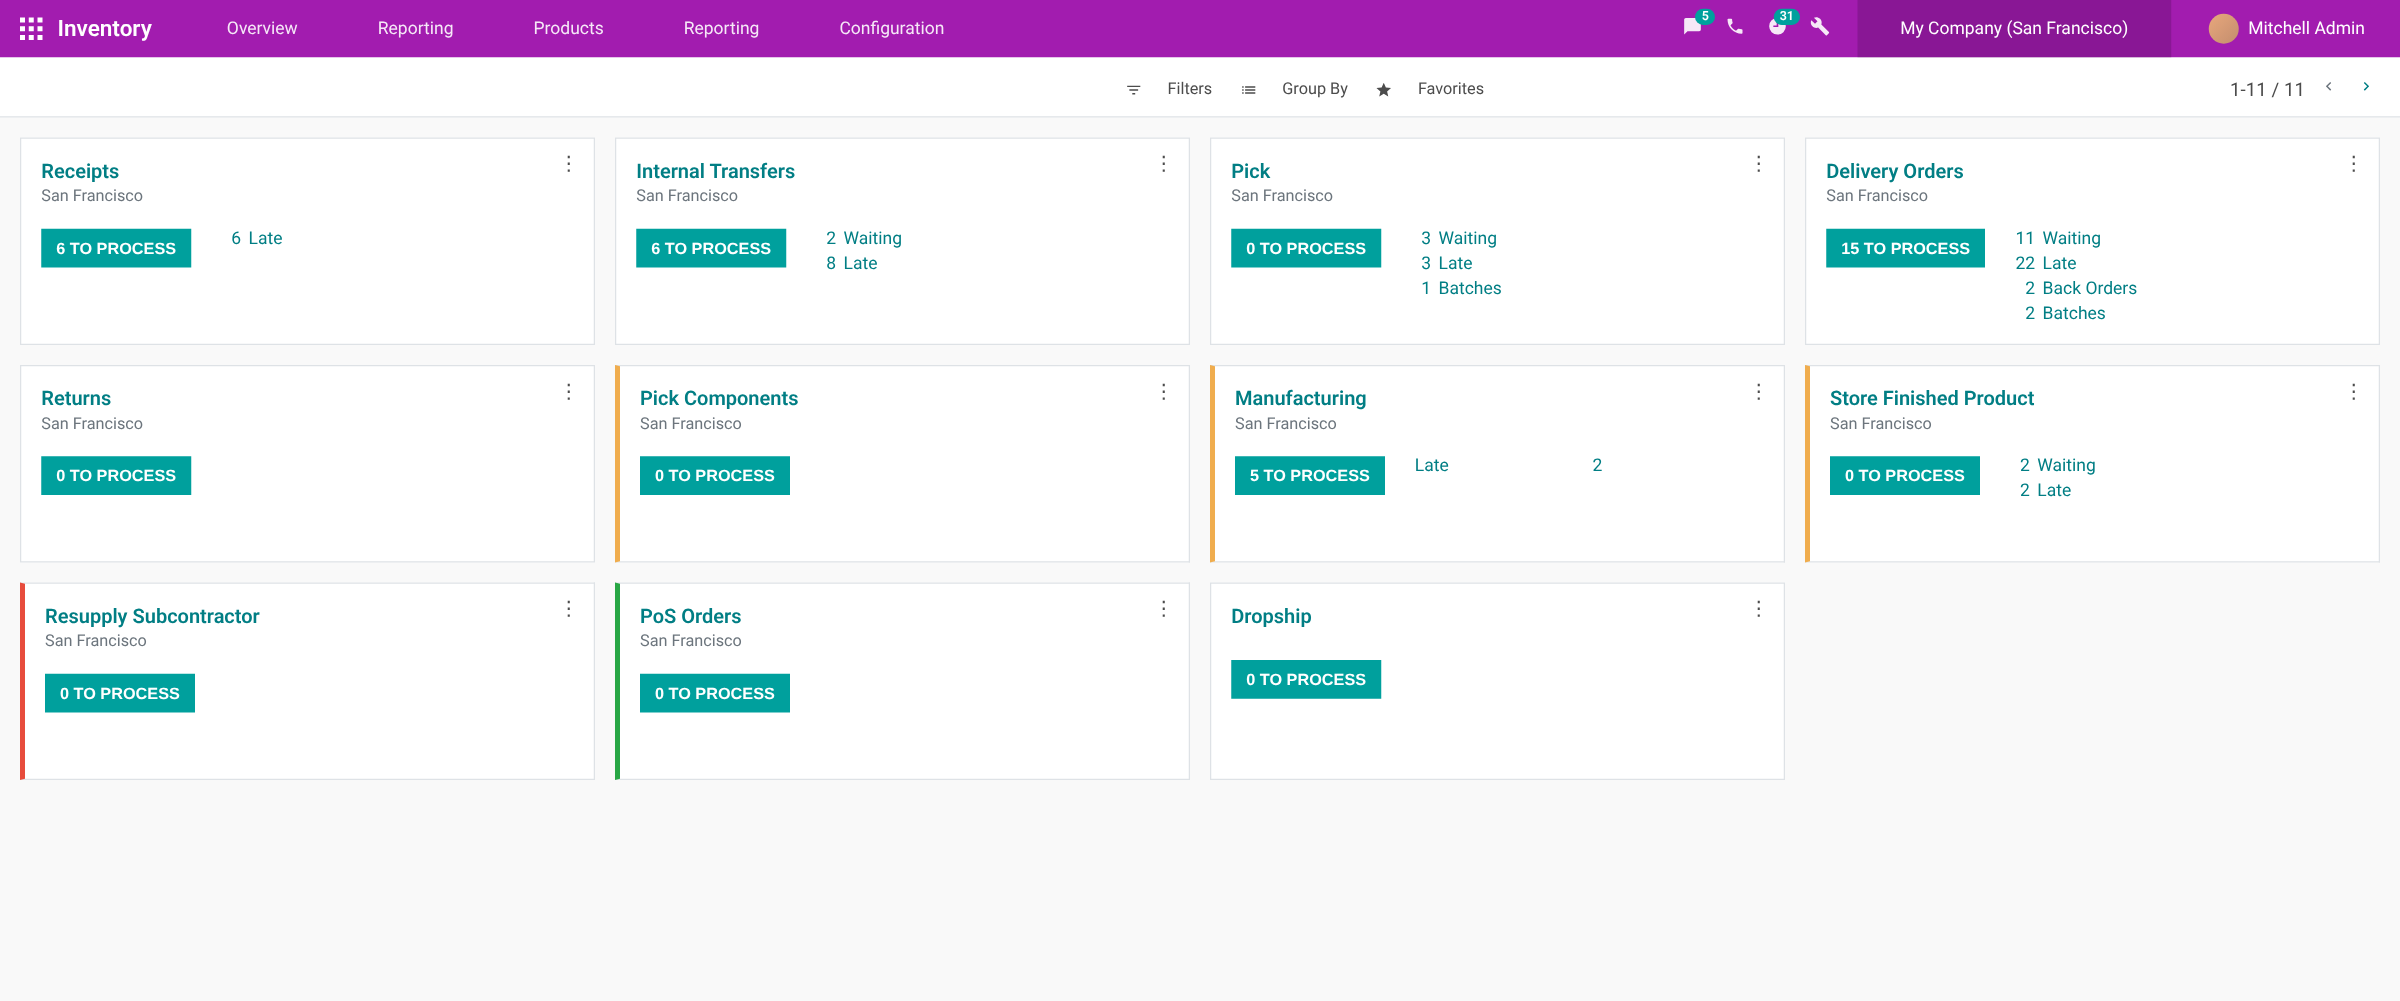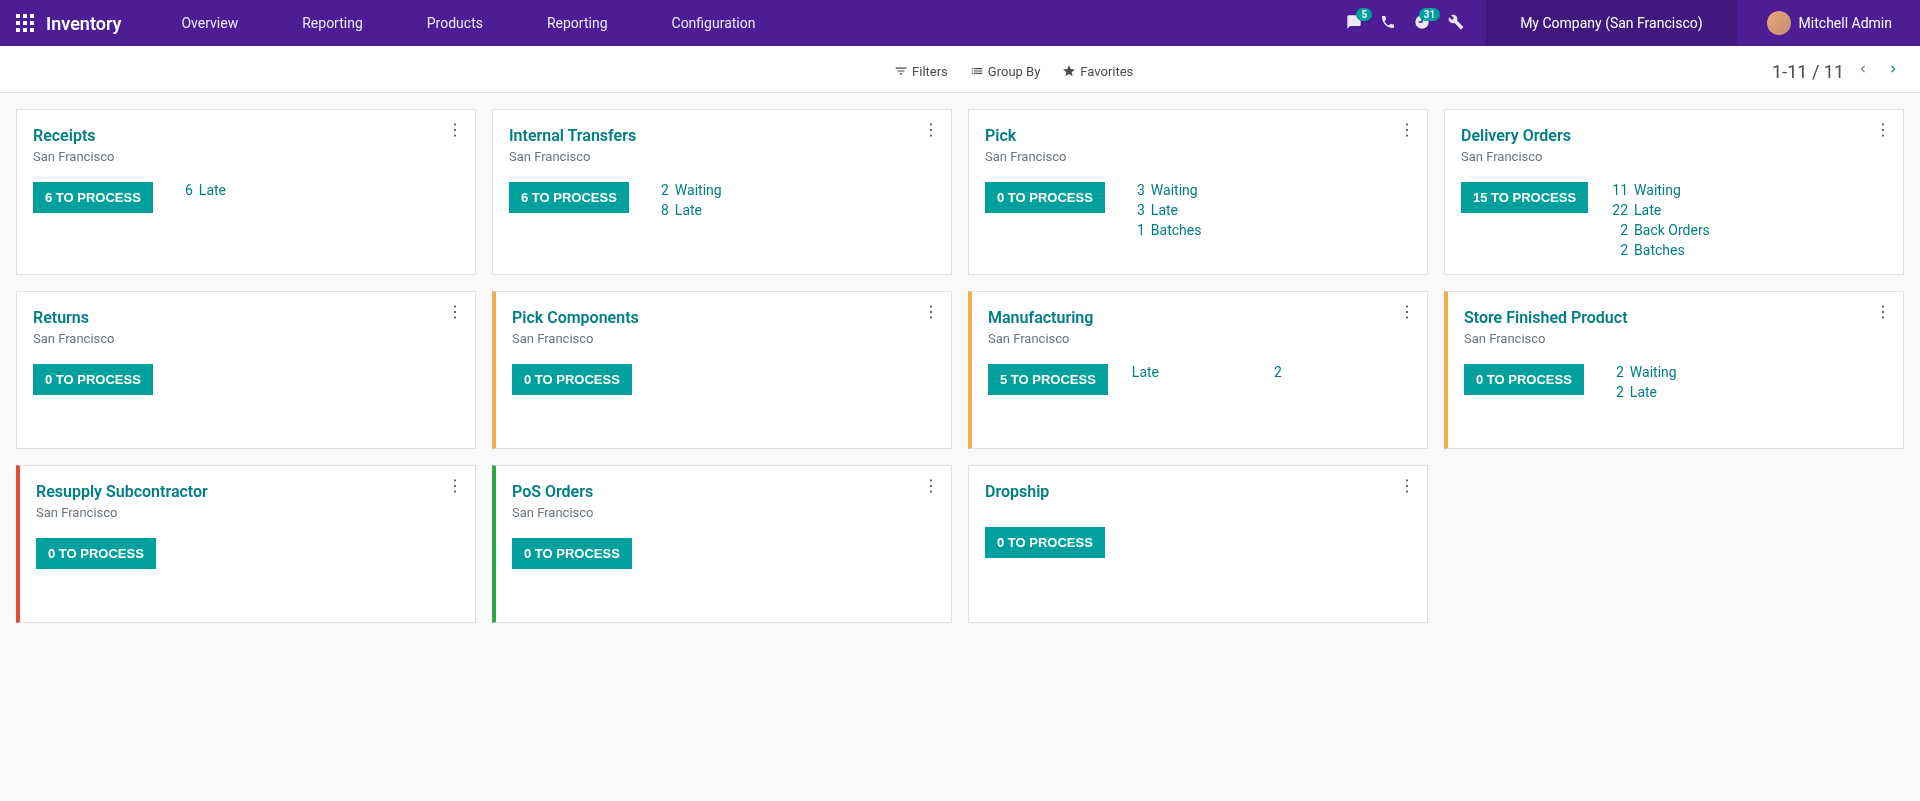--- a/index.html
+++ b/index.html
@@ -1,19 +1,19 @@
 <!DOCTYPE html>
 <html><head>
 <meta charset="utf-8">
 <style>
 * { box-sizing: border-box; margin: 0; padding: 0; }
 body { font-family: -apple-system, BlinkMacSystemFont, "Segoe UI", Roboto, "Helvetica Neue", Arial, sans-serif; font-size: 14px; color: #4c4c4c; background: #f9f9f9; }
 
 
-.topnav { background: #4c1d95; color: #fff; height: 46px; display: flex; align-items: center; padding: 0 16px; justify-content: center; }
+.topnav { background: #a21caf; color: #fff; height: 46px; display: flex; align-items: center; padding: 0 16px; justify-content: center; }
 .apps-icon { width: 18px; height: 18px; display: grid; grid-template-columns: repeat(3, 4px); grid-template-rows: repeat(3, 4px); gap: 3px; margin-right: 12px; cursor: pointer; }
 .apps-icon span { background: #fff; }
 .brand { font-size: 18px; font-weight: 600; margin-right: 24px; }
 .nav-menu { display: flex; gap: 28px; flex: 1; }
 .nav-item { color: rgba(255,255,255,0.9); cursor: pointer; font-size: 14px; padding-left: 36px; }
 .nav-right { display: flex; align-items: center; gap: 18px; }
 .nav-icon { position: relative; cursor: pointer; color: rgba(255,255,255,0.9); }
 .badge { position: absolute; top: -6px; right: -10px; background: #00A09D; color: #fff; border-radius: 10px; font-size: 10px; padding: 1px 5px; font-weight: 600; }
 .company { background: rgba(0,0,0,0.15); padding: 0 34px; height: 46px; display: flex; align-items: center; cursor: pointer; margin-left: 4px; }
 .user { display: flex; align-items: center; gap: 8px; padding: 0 12px; height: 46px; cursor: pointer; }
@@ -22,22 +22,22 @@
 
 .control-panel { background: #fff; border-bottom: 1px solid #dee2e6; padding: 12px 16px 0; }
 .cp-row1 { display: flex; align-items: flex-start; margin-bottom: 8px; }
 .page-title { font-size: 18px; color: #4c4c4c; flex: 1; }
 .search-wrap { flex: 1; display: flex; align-items: center; }
 .search-input { flex: 1; border: none; border-bottom: 1px solid #ced4da; padding: 4px 2px; font-size: 14px; outline: none; background: transparent; }
 .search-btn { background: none; border: none; cursor: pointer; padding: 4px 8px; color: #6c757d; }
 .cp-row2 { display: flex; align-items: center; padding-bottom: 8px; }
 .cp-left { flex: 1; }
 .filter-group { display: flex; gap: 22px; flex: 1; }
-.filter-btn { color: #4c4c4c; cursor: pointer; font-size: 13px; display: flex; align-items: center; gap: 4px; }
-.pager { display: flex; align-items: center; gap: 8px; color: #4c4c4c; font-size: 18px; }
+.filter-btn { color: #4c4c4c; cursor: pointer; font-size: 13px; display: flex; align-items: center; gap: 20px; }
+.pager { display: flex; align-items: center; gap: 8px; color: #4c4c4c; font-size: 15px; }
 .pager-btn { background: none; border: none; cursor: pointer; padding: 4px; color: #6c757d; font-size: 16px; }
 .pager-btn.next { color: #017e84; }
 
 
 .kanban { padding: 16px; display: grid; grid-template-columns: repeat(4, 1fr); gap: 16px; }
 .card { background: #fff; border: 1px solid #dee2e6; position: relative; min-height: 158px; padding: 16px; }
 .card.bar-orange { border-left: 4px solid #f0ad4e; }
 .card.bar-red { border-left: 4px solid #e74c3c; }
 .card.bar-green { border-left: 4px solid #28a745; }
 .card-menu { position: absolute; top: 12px; right: 12px; cursor: pointer; color: #4c4c4c; font-size: 16px; line-height: 1; }

